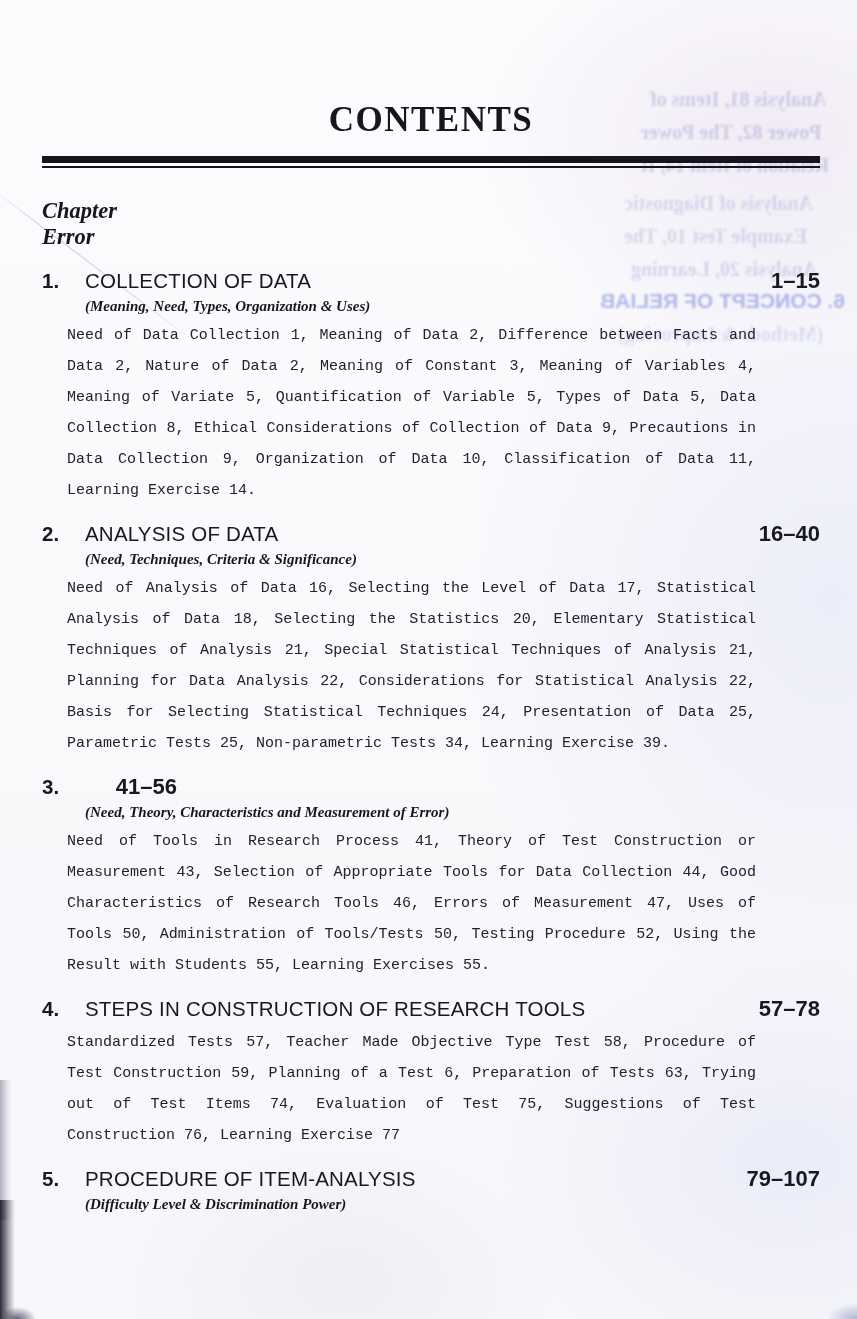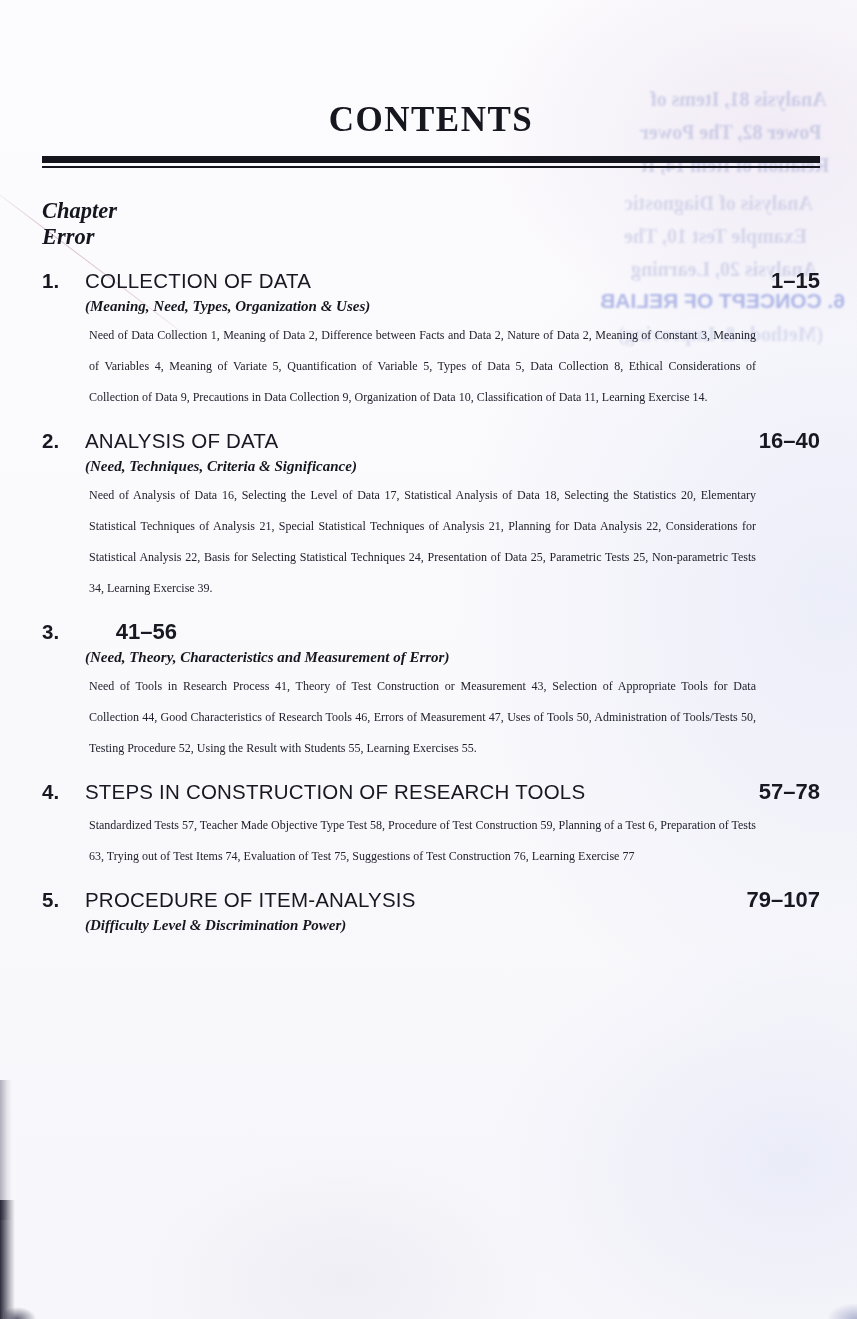--- a/index.html
+++ b/index.html
@@ -127,25 +127,26 @@
     color: #181822;
   }
   .ch-sub {
     margin: 4px 0 0 43px;
     font-weight: bold;
     font-style: italic;
     font-size: 15px;
     color: #16161f;
   }
   .ch-topics {
-    margin: 5px 64px 0 47px;
+    margin: 5px 64px 0 25px;
     text-align: justify;
-    font-size: 12px;
+    font-size: 15px;
     line-height: 31px;
     color: #22222e;
+    font-family: Liberation Mono, monospace;
   }
 </style>
 </head>
 <body>
 
 <div class="page">
 
   <div class="artifacts">
     <div class="bt bt-1">Analysis 81, Items of</div>
     <div class="bt bt-2">Power 82, The Power</div>

